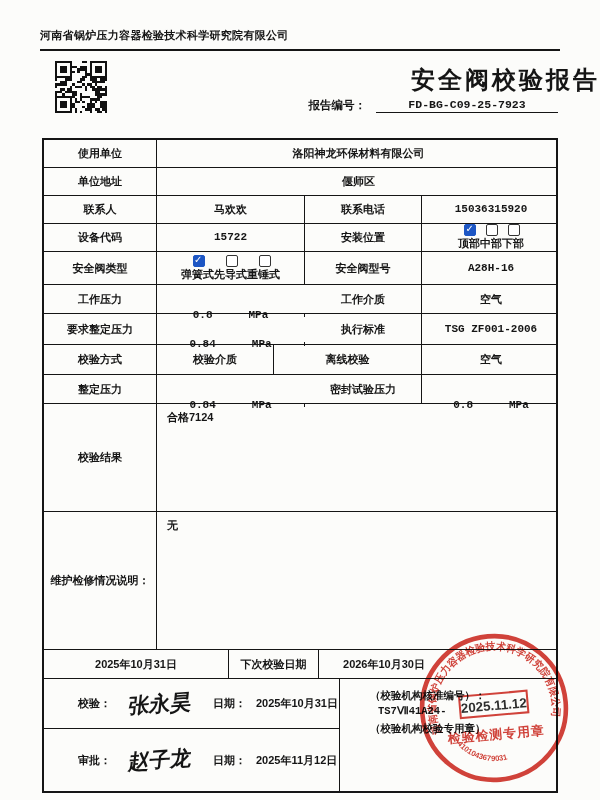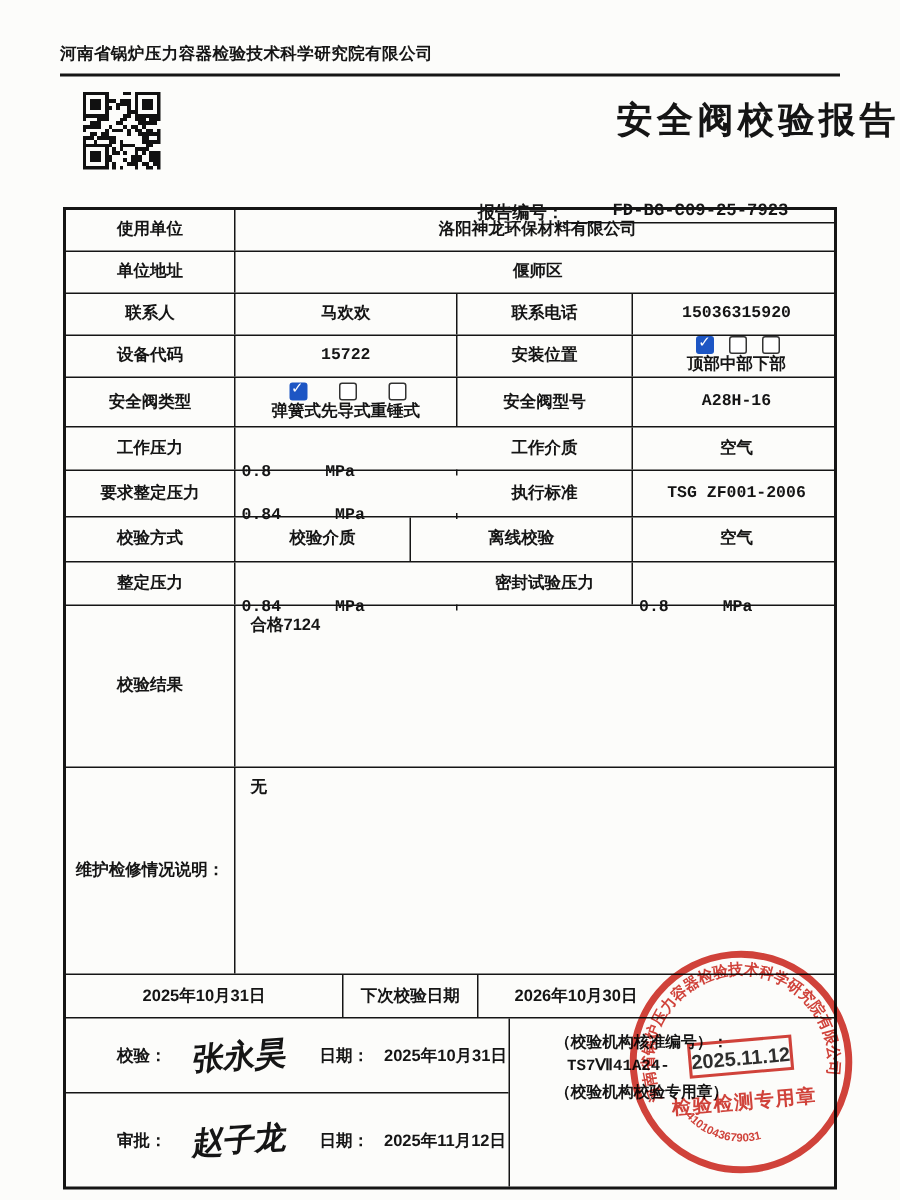--- a/index.html
+++ b/index.html
@@ -14,39 +14,39 @@
     position:absolute;top:28px;left:40px;width:520px;
     display:flex;justify-content:space-between;align-items:flex-end;
     border-bottom:2.5px solid #151515;padding-bottom:6px;
     font-size:11px;letter-spacing:.3px;
   }
   
   .qr{position:absolute;left:55px;top:61px;width:52px;height:52px;}
   .title{position:absolute;top:64px;left:0;width:600px;text-align:right;
     font-size:24px;letter-spacing:3px;}
   .repno{position:absolute;top:98px;right:42px;display:flex;align-items:flex-end;font-size:11.5px;}
-  .repno .lbl{text-align:right;}
+  .repno .lbl{margin-right:10px;text-align:right;}
   .repno .val{border-bottom:1.5px solid #151515;padding:0 26px 1px 26px;min-width:130px;text-align:center;
-    font-family:"Liberation Mono","DejaVu Sans Mono",monospace;font-weight:700;margin-top:36px;}
+    font-family:"Liberation Mono","DejaVu Sans Mono",monospace;font-weight:700;}
   
   .tbl{position:absolute;top:138px;left:42px;width:516px;border:2px solid #151515;
     box-sizing:border-box;background:transparent;font-size:11px;}
   .row{display:flex;border-bottom:1.5px solid #151515;}
   .row:last-child{border-bottom:none;}
   .cell{box-sizing:border-box;border-right:1.5px solid #151515;
     display:flex;align-items:center;justify-content:center;
     padding:2px 4px;text-align:center;line-height:1.35;}
   .cell:last-child{border-right:none;}
   .c1{width:113px;flex:none;}
   .c2{width:148px;flex:none;}
   .c3{width:117px;flex:none;}
   .c4{width:138px;flex:none;}
   .wide{width:403px;flex:none;}
   .topleft{align-items:flex-start;justify-content:flex-start;text-align:left;padding:6px 10px;}
-  .unitcell{display:flex;justify-content:flex-start;align-items:center;gap:36px;margin-top:28px;}
+  .unitcell{display:flex;justify-content:center;align-items:center;gap:36px;margin-top:28px;}
   .unit{font-family:"Liberation Mono","DejaVu Sans Mono",monospace;font-weight:700;}
   .num,.mono{font-family:"Liberation Mono","DejaVu Sans Mono",monospace;font-weight:700;}
   
   .ckgroup{display:flex;flex-wrap:wrap;justify-content:center;align-items:center;row-gap:1px;}
   .ckitem{display:inline-flex;align-items:center;flex-direction:column;}
   .ckbox{width:10px;height:10px;border:1.5px solid #333;border-radius:2px;margin:0 2px 0 4px;
     display:inline-block;position:relative;background:#fff;flex:none;}
   .ckbox.checked{background:#1d56c4;border-color:#1d56c4;}
   .ckbox.checked::after{content:"✓";position:absolute;left:0.5px;top:-3px;color:#fff;font-size:10px;font-weight:900;}
   

